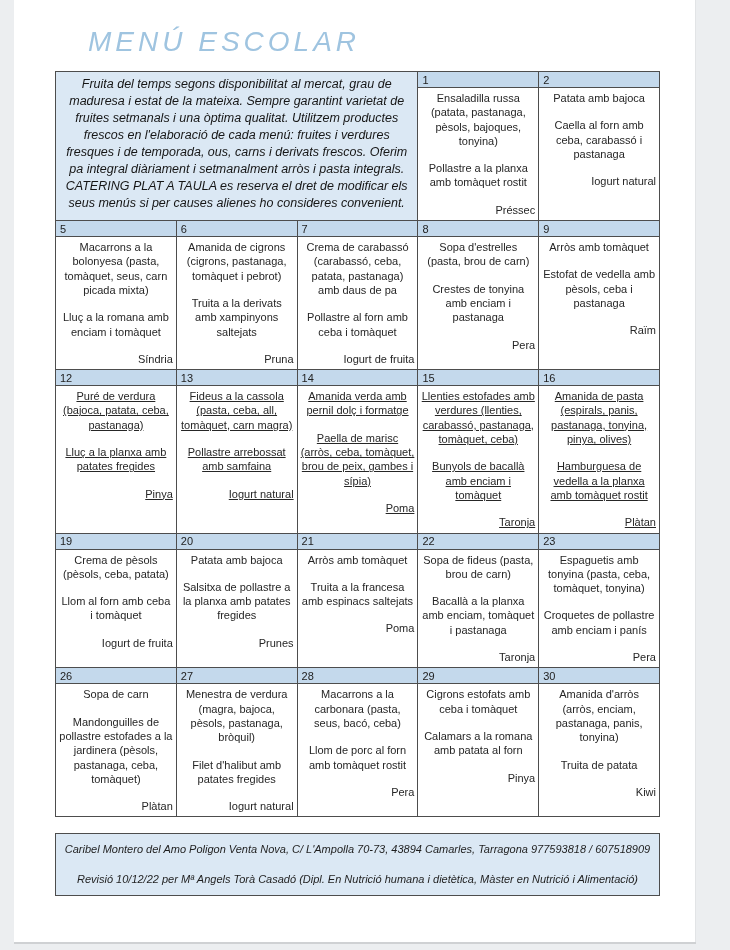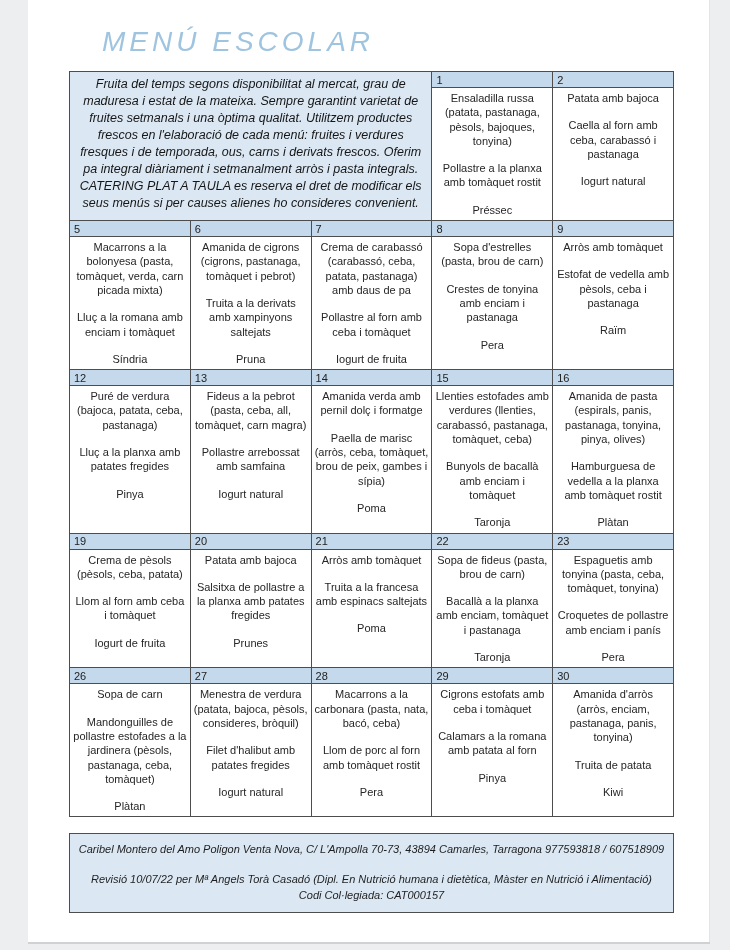--- a/index.html
+++ b/index.html
@@ -11,21 +11,21 @@
   }
   *{box-sizing:border-box;}
   html,body{margin:0;padding:0;}
   body{
     width:730px;height:950px;overflow:hidden;
     background:#eceef0;
     font-family:"Liberation Sans", sans-serif;
     position:relative;
   }
   .page{
-    position:absolute;left:28px;top:0;
+    position:absolute;left:14px;top:0;
     width:682px;height:942px;
     background:#ffffff;
     border-right:1px solid #e2e4e6;
     box-shadow:0 2px 0 #cfd1d3;
   }
   .title-row{
     display:flex;justify-content:space-between;align-items:baseline;
     padding:26px 44px 0 74px;
   }
   .doc-title,.doc-month{
@@ -44,25 +44,25 @@
     height:16px;padding:1px 2px 1px 4px;
     vertical-align:middle;text-align:left;
   }
   td.day-body{
     vertical-align:top;text-align:center;
     font-size:11px;color:var(--ink);line-height:1.3;
     padding:3px 3px;background:#fff;
   }
   .wk0 td.day-body{height:112px;}
   .wk1 td.day-body{height:124px;}
-  .wk2 td.day-body{height:130px;}
+  .wk2 td.day-body{height:130px;text-decoration:underline;}
   .wk3 td.day-body{height:111px;}
   .wk4 td.day-body{height:123px;}
   .menu-item{margin:0 0 13px 0;}
-  .menu-item:last-child{margin-bottom:0;}
+  .menu-item:last-child{margin-bottom:0;text-align:right;}
   td.intro-cell{
     background:var(--panel-blue);
     font-style:italic;font-size:12.5px;color:#161616;
     text-align:center;line-height:1.36;
     padding:4px 9px;vertical-align:top;
   }
   .footer-box{
     margin:16px 0 0 41px;width:605px;
     border:1px solid var(--line);
     background:var(--panel-blue);
@@ -102,21 +102,21 @@
         </tr>
         <tr class="wk1">
           <td class="day-num">5</td>
           <td class="day-num">6</td>
           <td class="day-num">7</td>
           <td class="day-num">8</td>
           <td class="day-num">9</td>
         </tr>
         <tr class="wk1">
           <td class="day-body">
-            <div class="menu-item">Macarrons a la bolonyesa (pasta, tomàquet, verda, carn picada mixta)</div>
+            <div class="menu-item">Macarrons a la bolonyesa (pasta, tomàquet, seus, carn picada mixta)</div>
             <div class="menu-item">Lluç a la romana amb enciam i tomàquet</div>
             <div class="menu-item">Síndria</div>
           </td>
           <td class="day-body">
             <div class="menu-item">Amanida de cigrons (cigrons, pastanaga, tomàquet i pebrot)</div>
             <div class="menu-item">Truita a la derivats amb xampinyons saltejats</div>
             <div class="menu-item">Pruna</div>
           </td>
           <td class="day-body">
             <div class="menu-item">Crema de carabassó (carabassó, ceba, patata, pastanaga) amb daus de pa</div>
@@ -141,21 +141,21 @@
           <td class="day-num">15</td>
           <td class="day-num">16</td>
         </tr>
         <tr class="wk2">
           <td class="day-body">
             <div class="menu-item">Puré de verdura (bajoca, patata, ceba, pastanaga)</div>
             <div class="menu-item">Lluç a la planxa amb patates fregides</div>
             <div class="menu-item">Pinya</div>
           </td>
           <td class="day-body">
-            <div class="menu-item">Fideus a la pebrot (pasta, ceba, all, tomàquet, carn magra)</div>
+            <div class="menu-item">Fideus a la cassola (pasta, ceba, all, tomàquet, carn magra)</div>
             <div class="menu-item">Pollastre arrebossat amb samfaina</div>
             <div class="menu-item">Iogurt natural</div>
           </td>
           <td class="day-body">
             <div class="menu-item">Amanida verda amb pernil dolç i formatge</div>
             <div class="menu-item">Paella de marisc (arròs, ceba, tomàquet, brou de peix, gambes i sípia)</div>
             <div class="menu-item">Poma</div>
           </td>
           <td class="day-body">
             <div class="menu-item">Llenties estofades amb verdures (llenties, carabassó, pastanaga, tomàquet, ceba)</div>
@@ -209,43 +209,42 @@
           <td class="day-num">29</td>
           <td class="day-num">30</td>
         </tr>
         <tr class="wk4">
           <td class="day-body">
             <div class="menu-item">Sopa de carn</div>
             <div class="menu-item">Mandonguilles de pollastre estofades a la jardinera (pèsols, pastanaga, ceba, tomàquet)</div>
             <div class="menu-item">Plàtan</div>
           </td>
           <td class="day-body">
-            <div class="menu-item">Menestra de verdura (patata, bajoca, pèsols, consideres, bròquil)</div>
+            <div class="menu-item">Menestra de verdura (magra, bajoca, pèsols, pastanaga, bròquil)</div>
             <div class="menu-item">Filet d'halibut amb patates fregides</div>
             <div class="menu-item">Iogurt natural</div>
           </td>
           <td class="day-body">
-            <div class="menu-item">Macarrons a la carbonara (pasta, nata, bacó, ceba)</div>
+            <div class="menu-item">Macarrons a la carbonara (pasta, seus, bacó, ceba)</div>
             <div class="menu-item">Llom de porc al forn amb tomàquet rostit</div>
             <div class="menu-item">Pera</div>
           </td>
           <td class="day-body">
             <div class="menu-item">Cigrons estofats amb ceba i tomàquet</div>
             <div class="menu-item">Calamars a la romana amb patata al forn</div>
             <div class="menu-item">Pinya</div>
           </td>
           <td class="day-body">
             <div class="menu-item">Amanida d'arròs (arròs, enciam, pastanaga, panis, tonyina)</div>
             <div class="menu-item">Truita de patata</div>
             <div class="menu-item">Kiwi</div>
           </td>
         </tr>
       </tbody>
   </table>
 
   <div class="footer-box">
     <div>Caribel Montero del Amo   Poligon Venta Nova, C/ L'Ampolla 70-73, 43894 Camarles, Tarragona  977593818 / 607518909</div>
     <div class="footer-gap"></div>
-    <div>Revisió 10/07/22 per Mª Angels Torà Casadó (Dipl. En Nutrició humana i dietètica, Màster en Nutrició i Alimentació)</div>
-    <div>Codi Col·legiada: CAT000157</div>
+    <div>Revisió 10/12/22 per Mª Angels Torà Casadó (Dipl. En Nutrició humana i dietètica, Màster en Nutrició i Alimentació)</div>
   </div>
 
 </div>
 
 </body></html>

